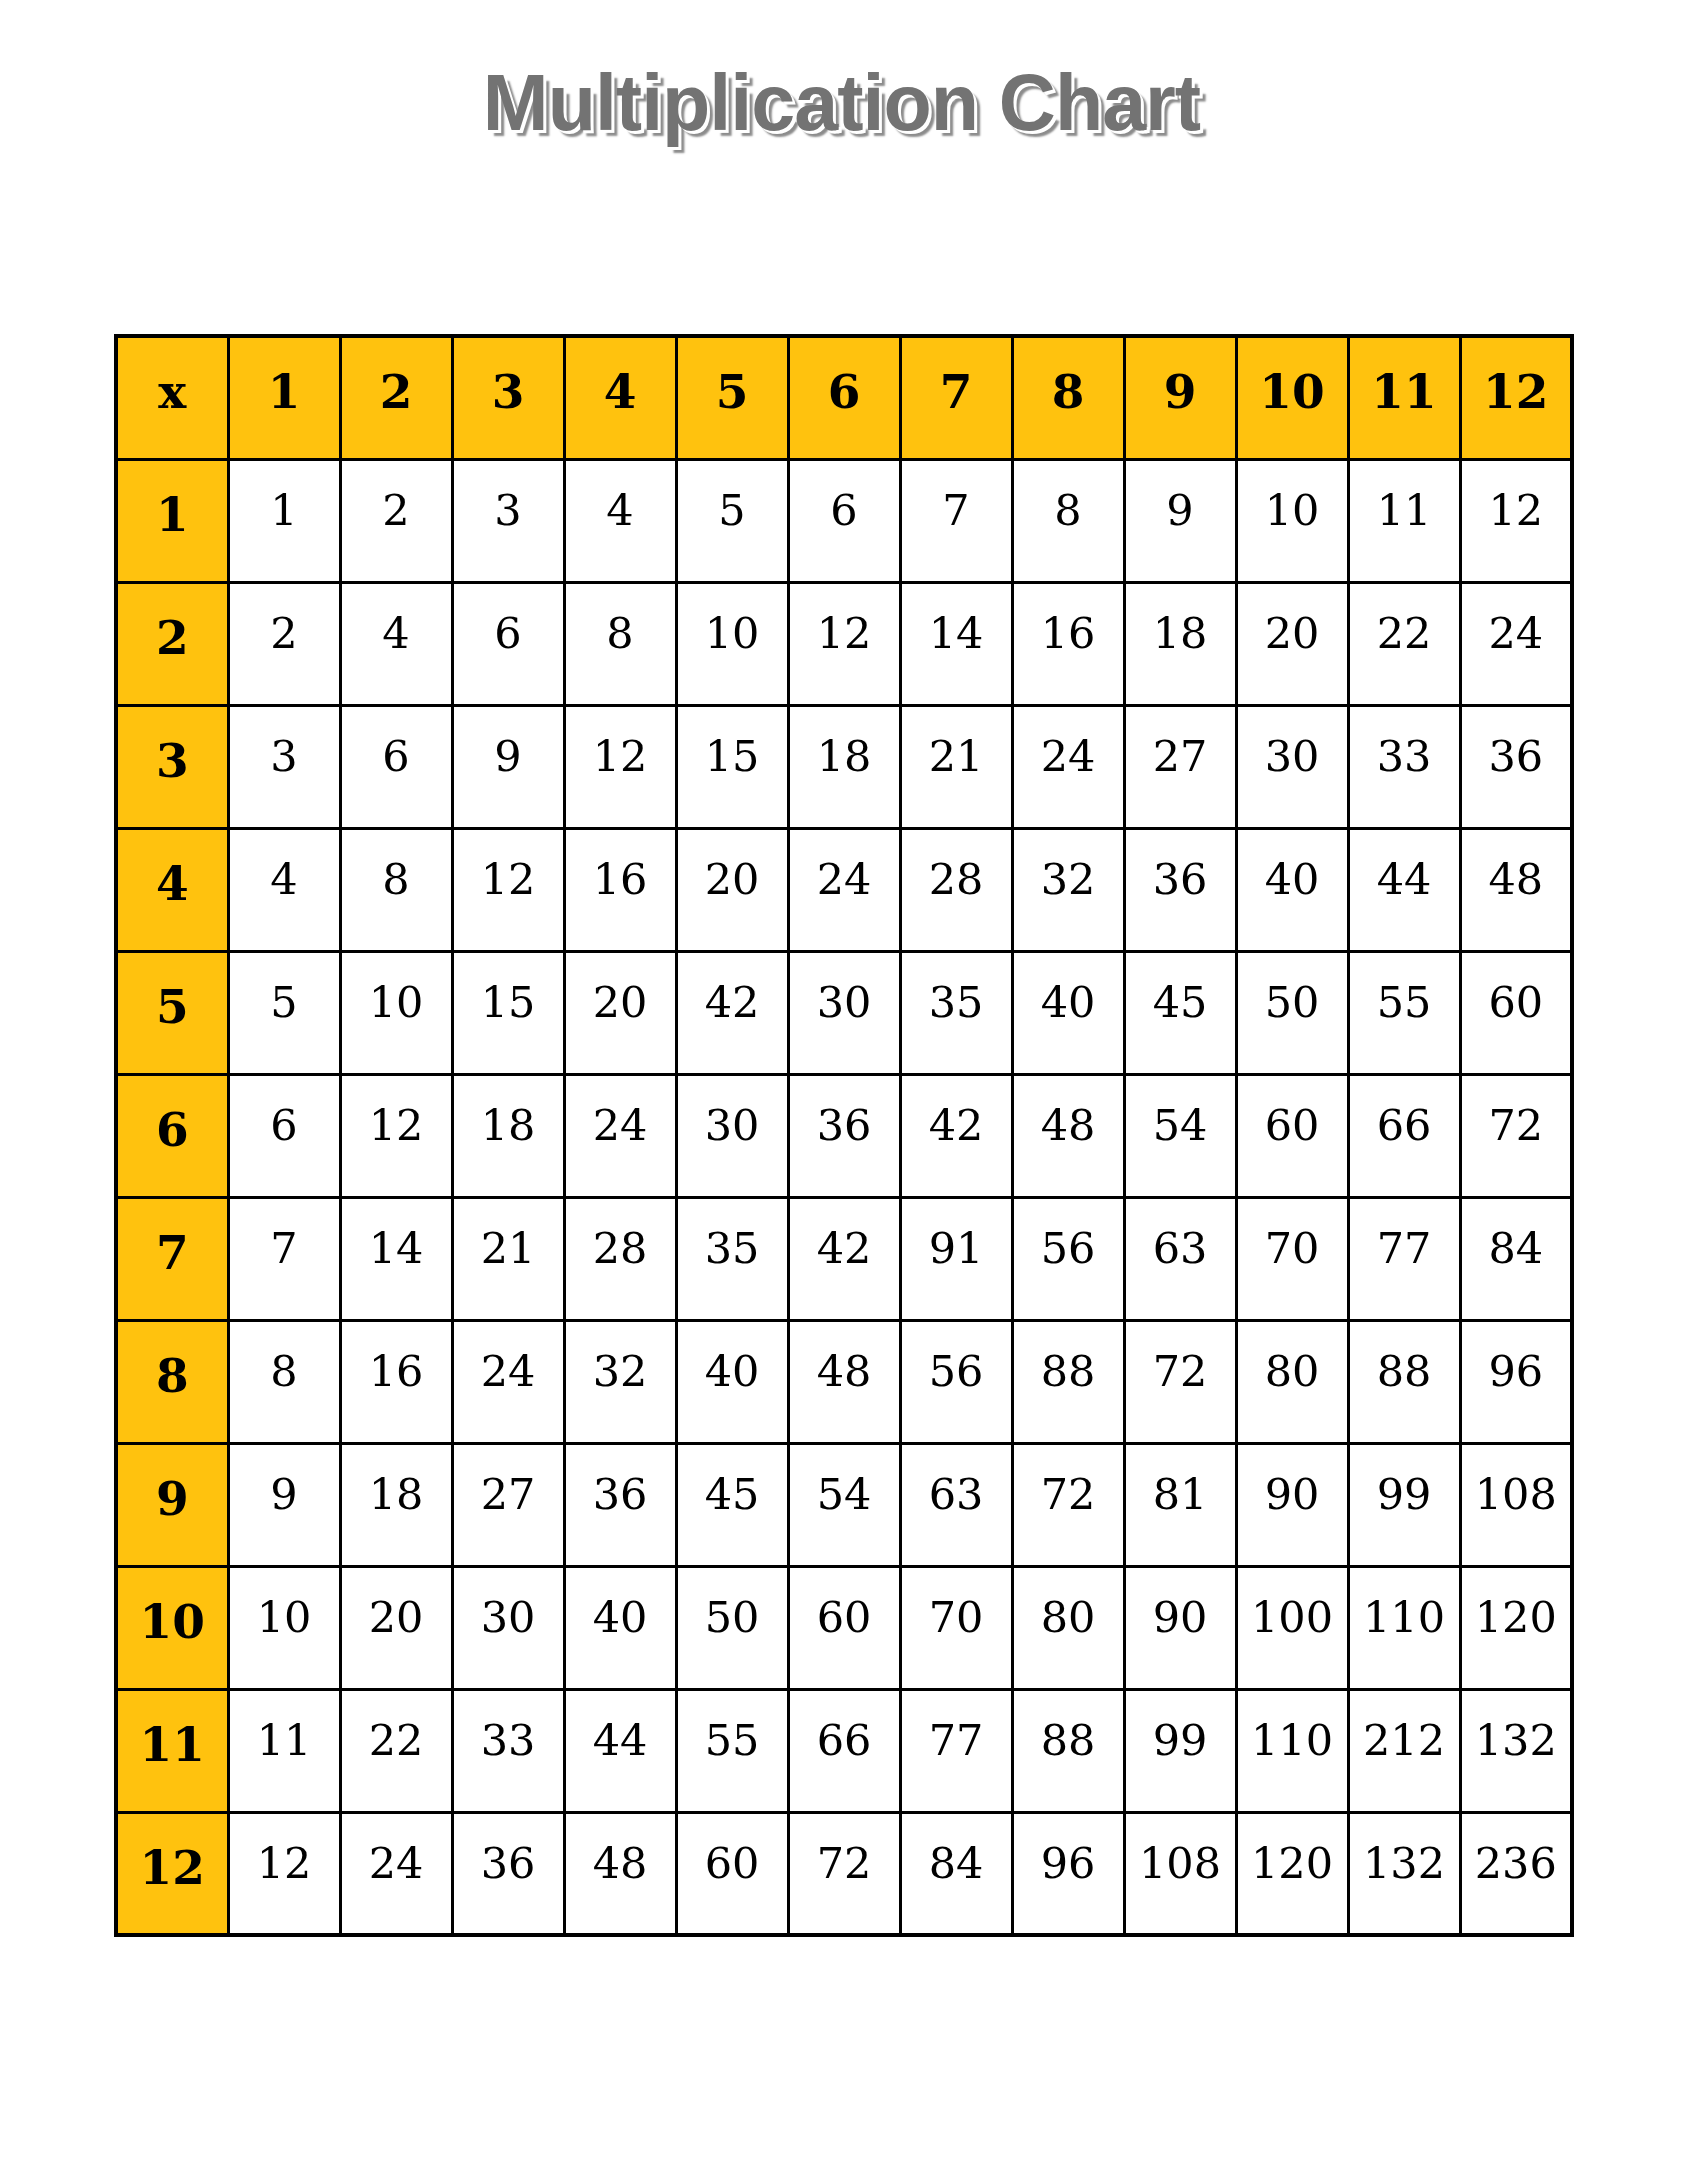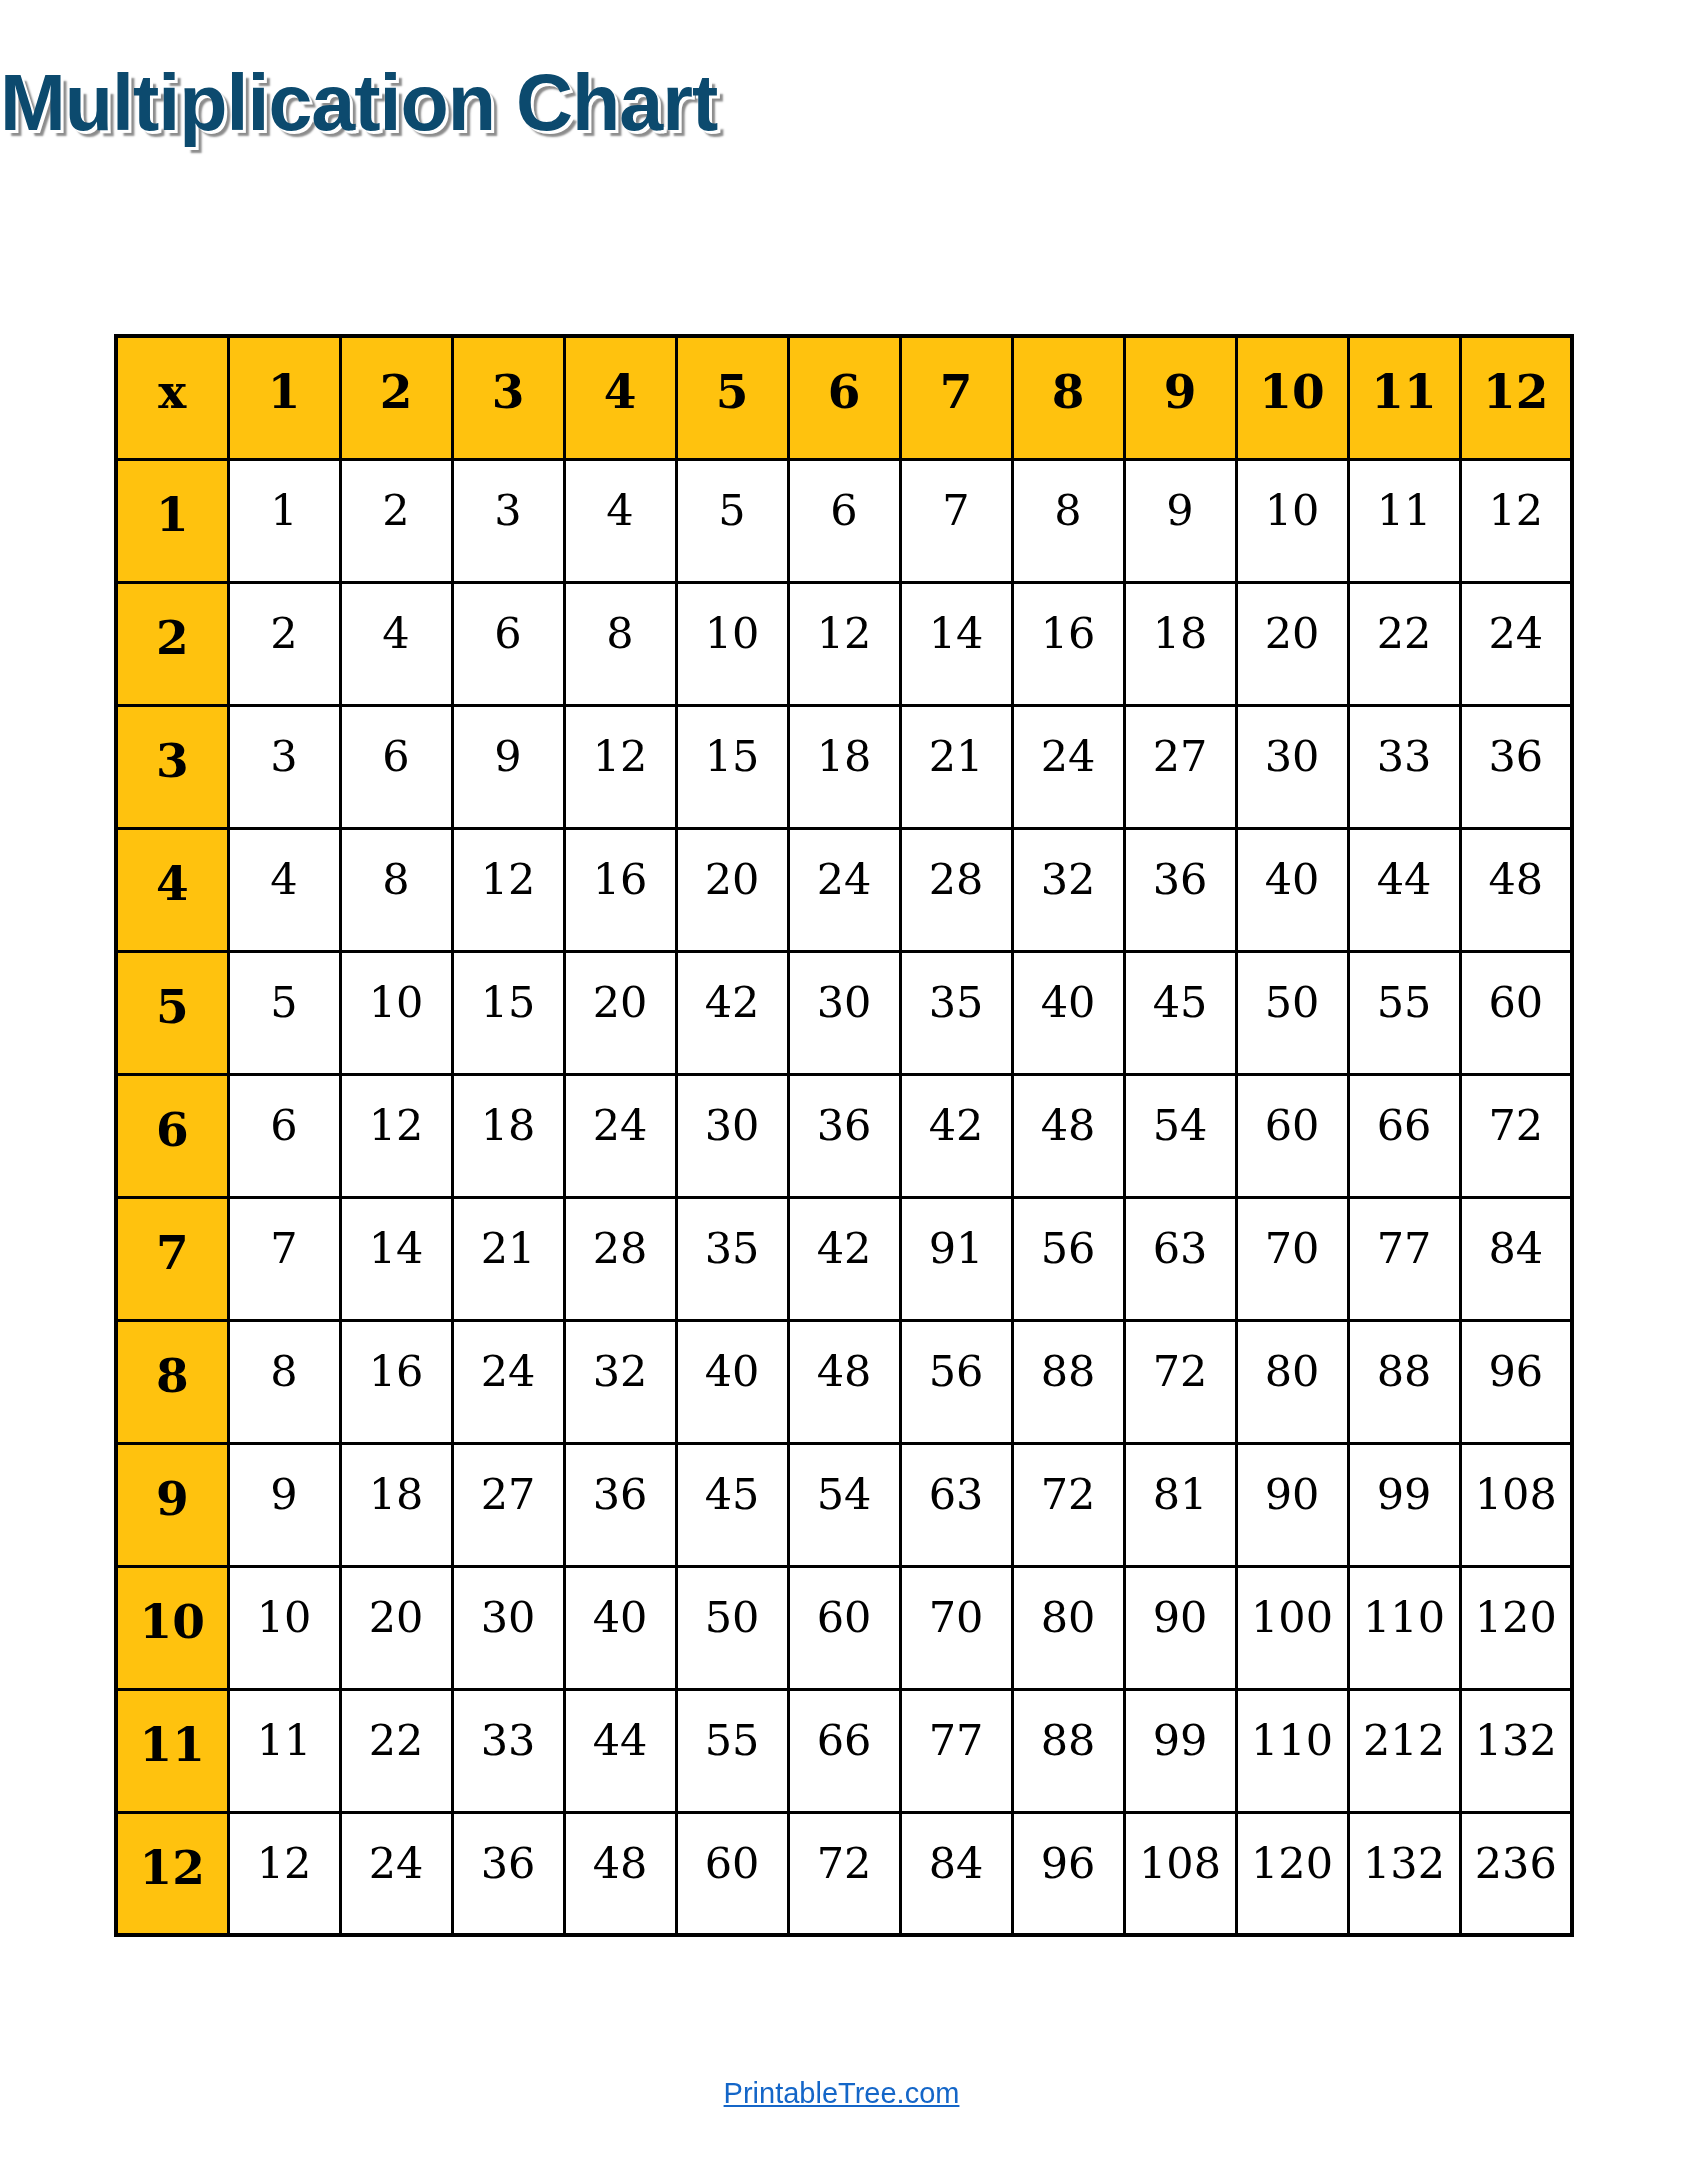--- a/index.html
+++ b/index.html
@@ -14,26 +14,26 @@
     background: #ffffff;
     overflow: hidden;
     font-family: "Liberation Sans", sans-serif;
   }
   .title {
     position: absolute;
     top: 57px;
     left: 0;
     width: 100%;
     margin: 0;
-    text-align: left;
+    text-align: center;
     font-family: "Liberation Sans", sans-serif;
     font-weight: bold;
     font-size: 79px;
     letter-spacing: -1px;
-    color: #0c4a6e;
+    color: #737373;
     text-shadow: 3px 3px 0 #ffffff, 6px 6px 2px #8c8c8c;
   }
   .mult-table {
     position: absolute;
     left: 114px;
     top: 334px;
     width: 1456px;
     border-collapse: collapse;
     table-layout: fixed;
     border: 4px solid #000000;
@@ -282,16 +282,15 @@
           <td class="product-cell">84</td>
           <td class="product-cell">96</td>
           <td class="product-cell">108</td>
           <td class="product-cell">120</td>
           <td class="product-cell">132</td>
           <td class="product-cell">236</td>
         </tr>
       </tbody>
   </table>
 
-  <a class="footer-link">PrintableTree.com</a>
 
 </div>
 
 
 </body></html>

